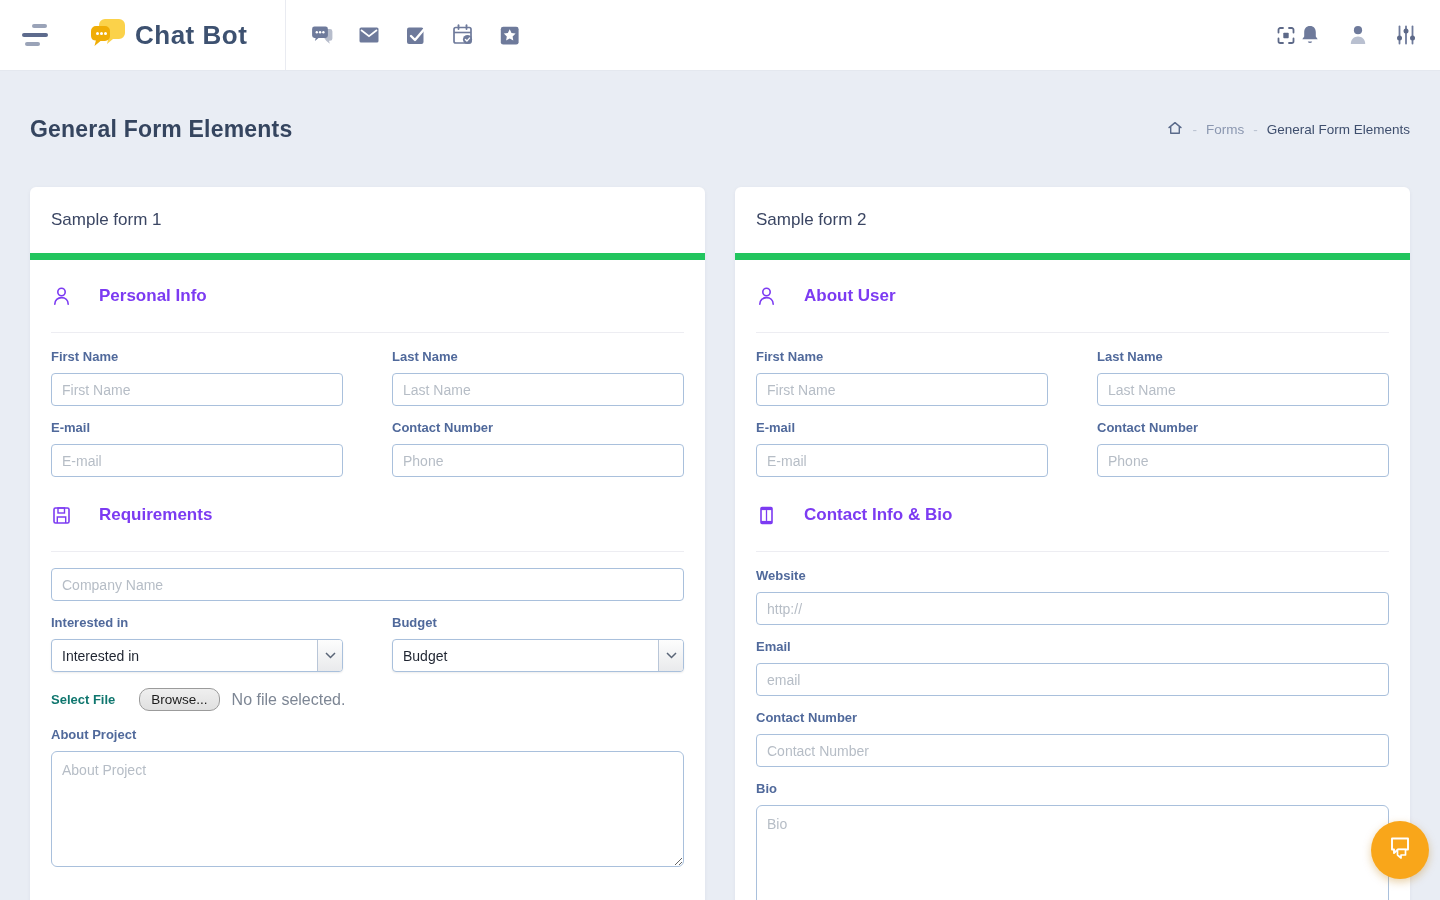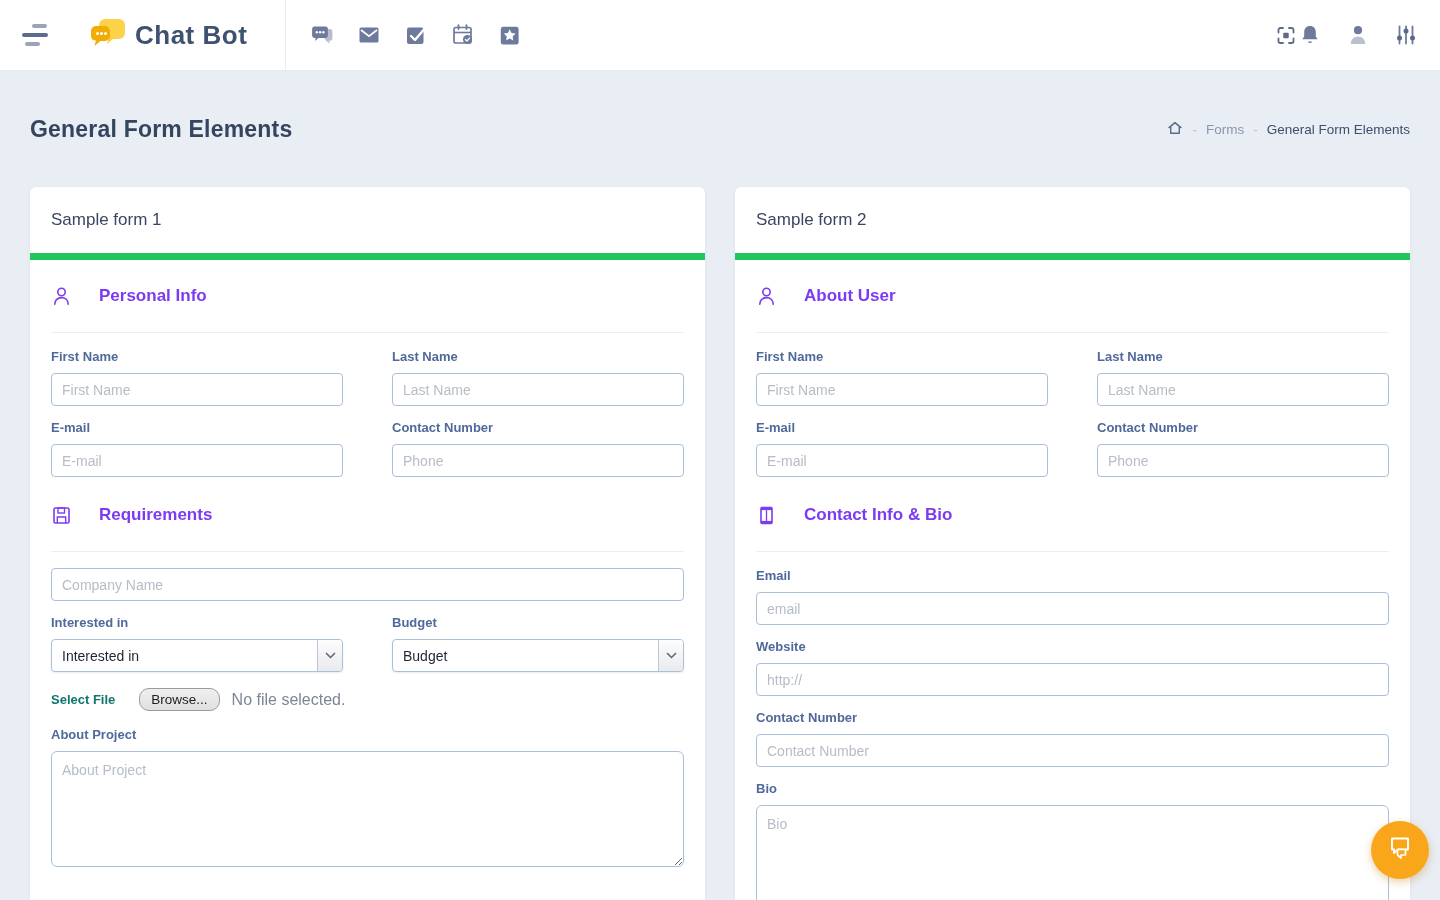--- a/index.html
+++ b/index.html
@@ -334,26 +334,26 @@
               <rect x="5" y="2.5" width="11" height="2.6" fill="#7c3bf2"></rect>
               <rect x="5" y="15.9" width="11" height="2.6" fill="#7c3bf2"></rect>
               <line x1="10.5" y1="5.1" x2="10.5" y2="15.9" stroke="#7c3bf2" stroke-width="1.3"></line>
             </svg>
           </span>
           <span class="section-title">Contact Info &amp; Bio</span>
         </div>
         <div class="divider"></div>
 
         <div class="field">
+          <label>Website</label>
+          <input class="tinput" type="text" placeholder="http://" style="">
+        </div>
+        <div class="field">
           <label>Email</label>
           <input class="tinput" type="text" placeholder="email" style="">
-        </div>
-        <div class="field">
-          <label>Website</label>
-          <input class="tinput" type="text" placeholder="http://" style="">
         </div>
         <div class="field">
           <label>Contact Number</label>
           <input class="tinput" type="text" placeholder="Contact Number" style="">
         </div>
         <div class="field">
           <label>Bio</label>
           <textarea class="tinput" placeholder="Bio" style=""></textarea>
         </div>
 

